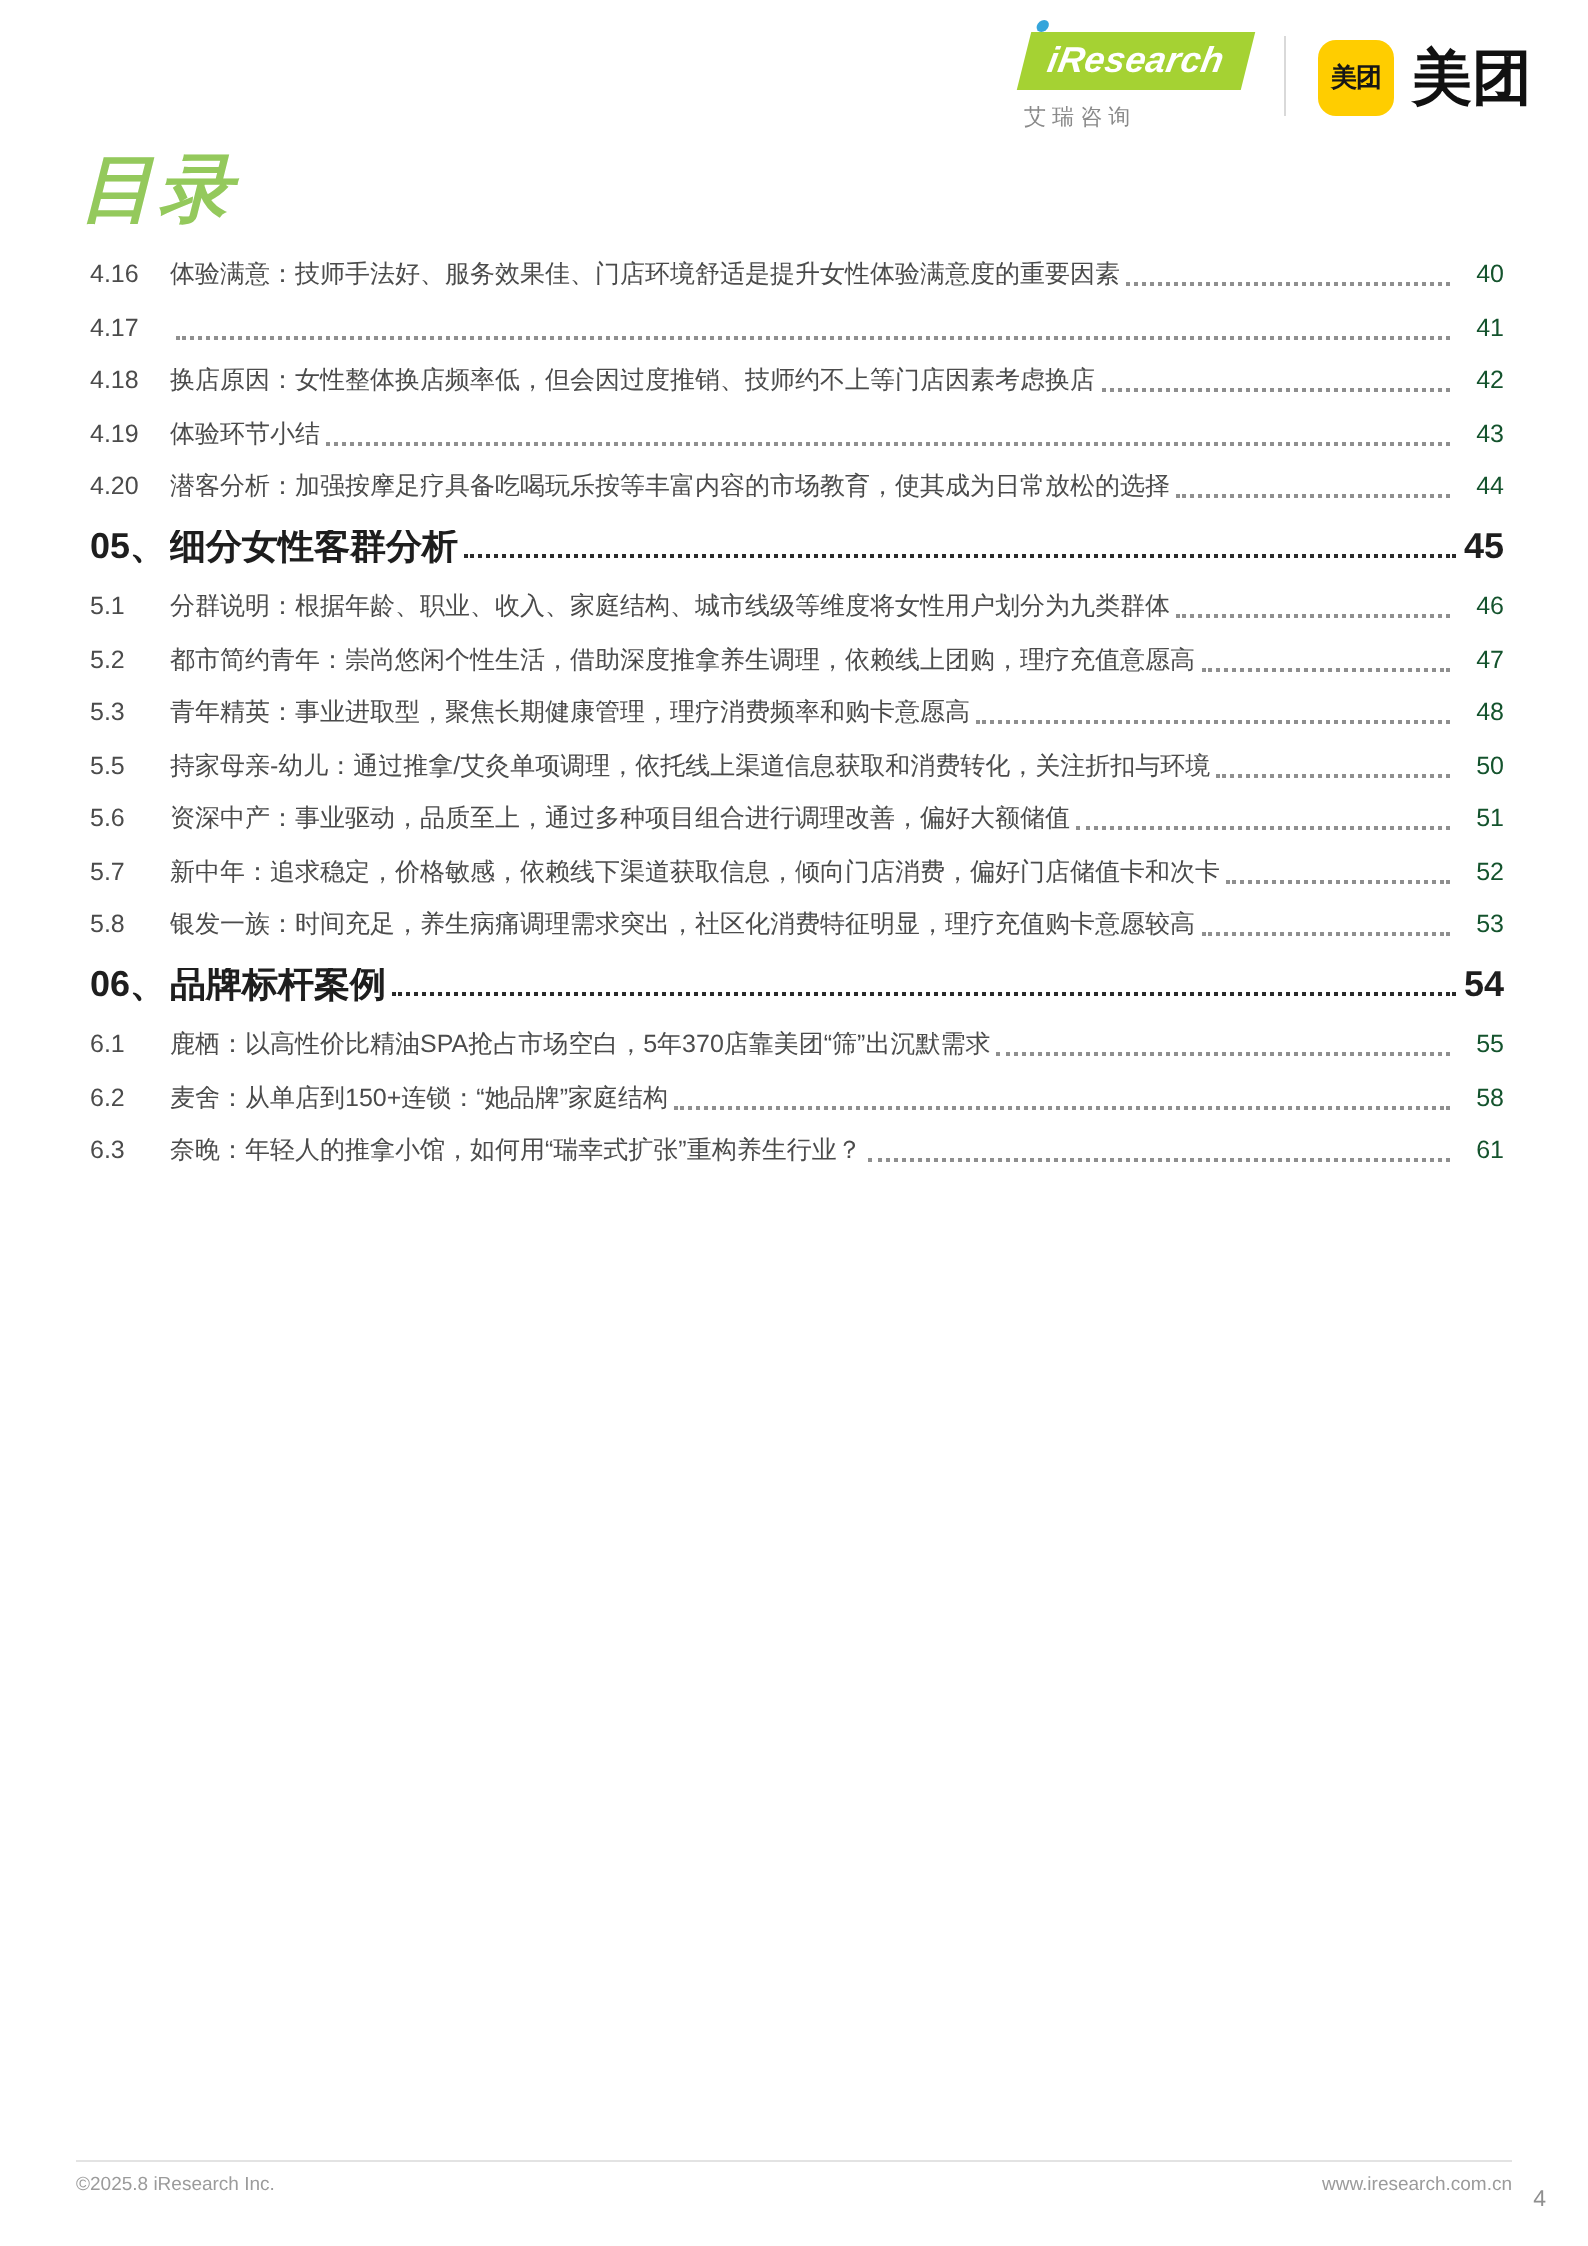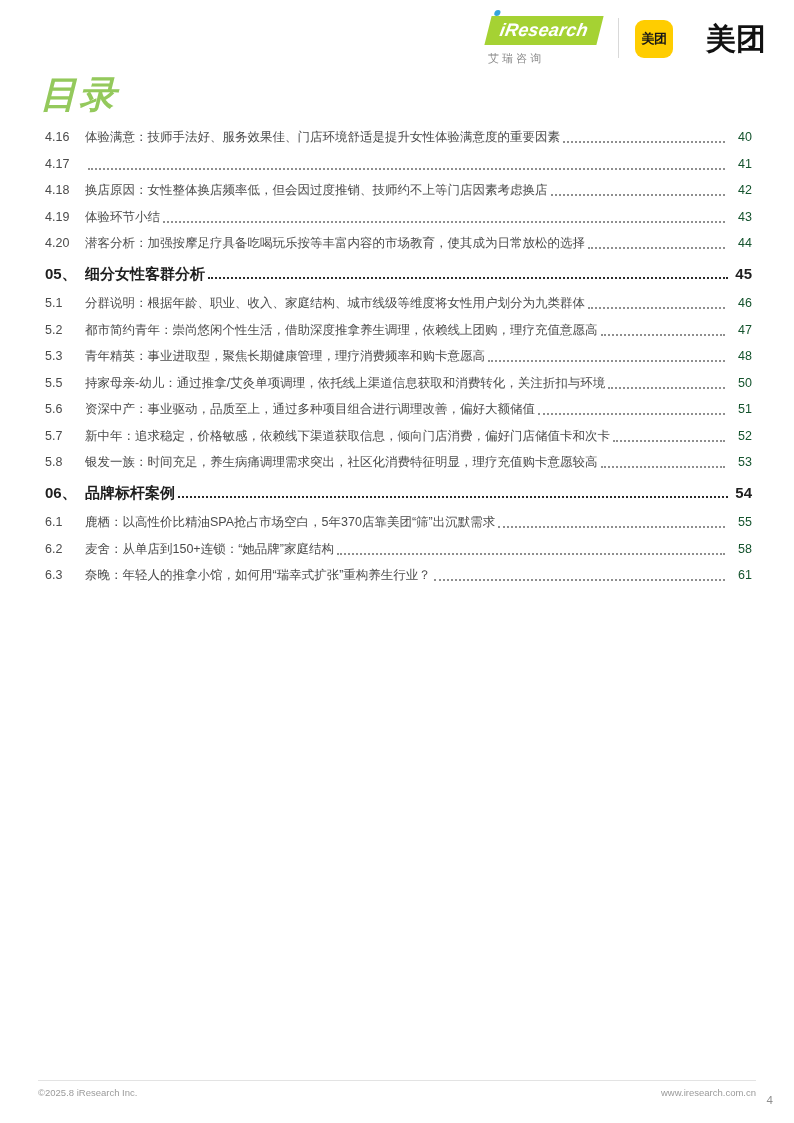--- a/index.html
+++ b/index.html
@@ -32,21 +32,21 @@
     position:absolute; left:2px; top:-6px;
     width:6px; height:6px; border-radius:50%;
     background:var(--dot-blue,#35A5DB);
   }
   .ir-sub {
     margin-top:6px; width:112px;
     display:flex; justify-content:space-between;
     font-size:11px; color:#8a8a8a;
   }
   .logo-divider { width:1px; height:40px; background:#d9d9d9; margin:0 16px 6px 12px; }
-  .mt-wrap { display:flex; align-items:center; margin-bottom:4px;gap:24px; }
+  .mt-wrap { display:flex; align-items:center; margin-bottom:4px; }
   .mt-icon {
     width:38px; height:38px; border-radius:9px;
     background:var(--mt-yellow,#FFCD00);
     display:flex; align-items:center; justify-content:center;
   }
   .mt-icon span { font-size:13px; font-weight:700; color:#161616; letter-spacing:-0.5px; }
   .mt-brand { font-size:30px; font-weight:700; color:#111111; margin-left:9px; }
 
   
   .page-title {
@@ -70,21 +70,21 @@
   .toc-num { flex:0 0 40px; }
   .toc-label { white-space:nowrap; flex-shrink:1; overflow:hidden; }
   .toc-leader {
     flex:1 1 12px; min-width:12px;
     border-bottom:2px dotted #8f8f8f;
     margin:0 3px 3px 3px;
     align-self:flex-end; height:14px;
   }
   .toc-page { flex:0 0 24px; text-align:right; color:#14532d; }
   .toc-row.section {
-    font-size:15px; font-weight:700; color:#1e1e1e;
+    font-size:18px; font-weight:700; color:#1e1e1e;
     margin-top:13px; margin-bottom:13px;
   }
   .toc-row.section .toc-leader { border-bottom-color:#2a2a2a; margin-right:0; }
   .toc-row.section .toc-page { color:#1e1e1e; }
 
   
   .footer {
     position:absolute; left:38px; right:38px; top:1080px;
     border-top:1px solid #e3e3e3;
     padding-top:6px;

